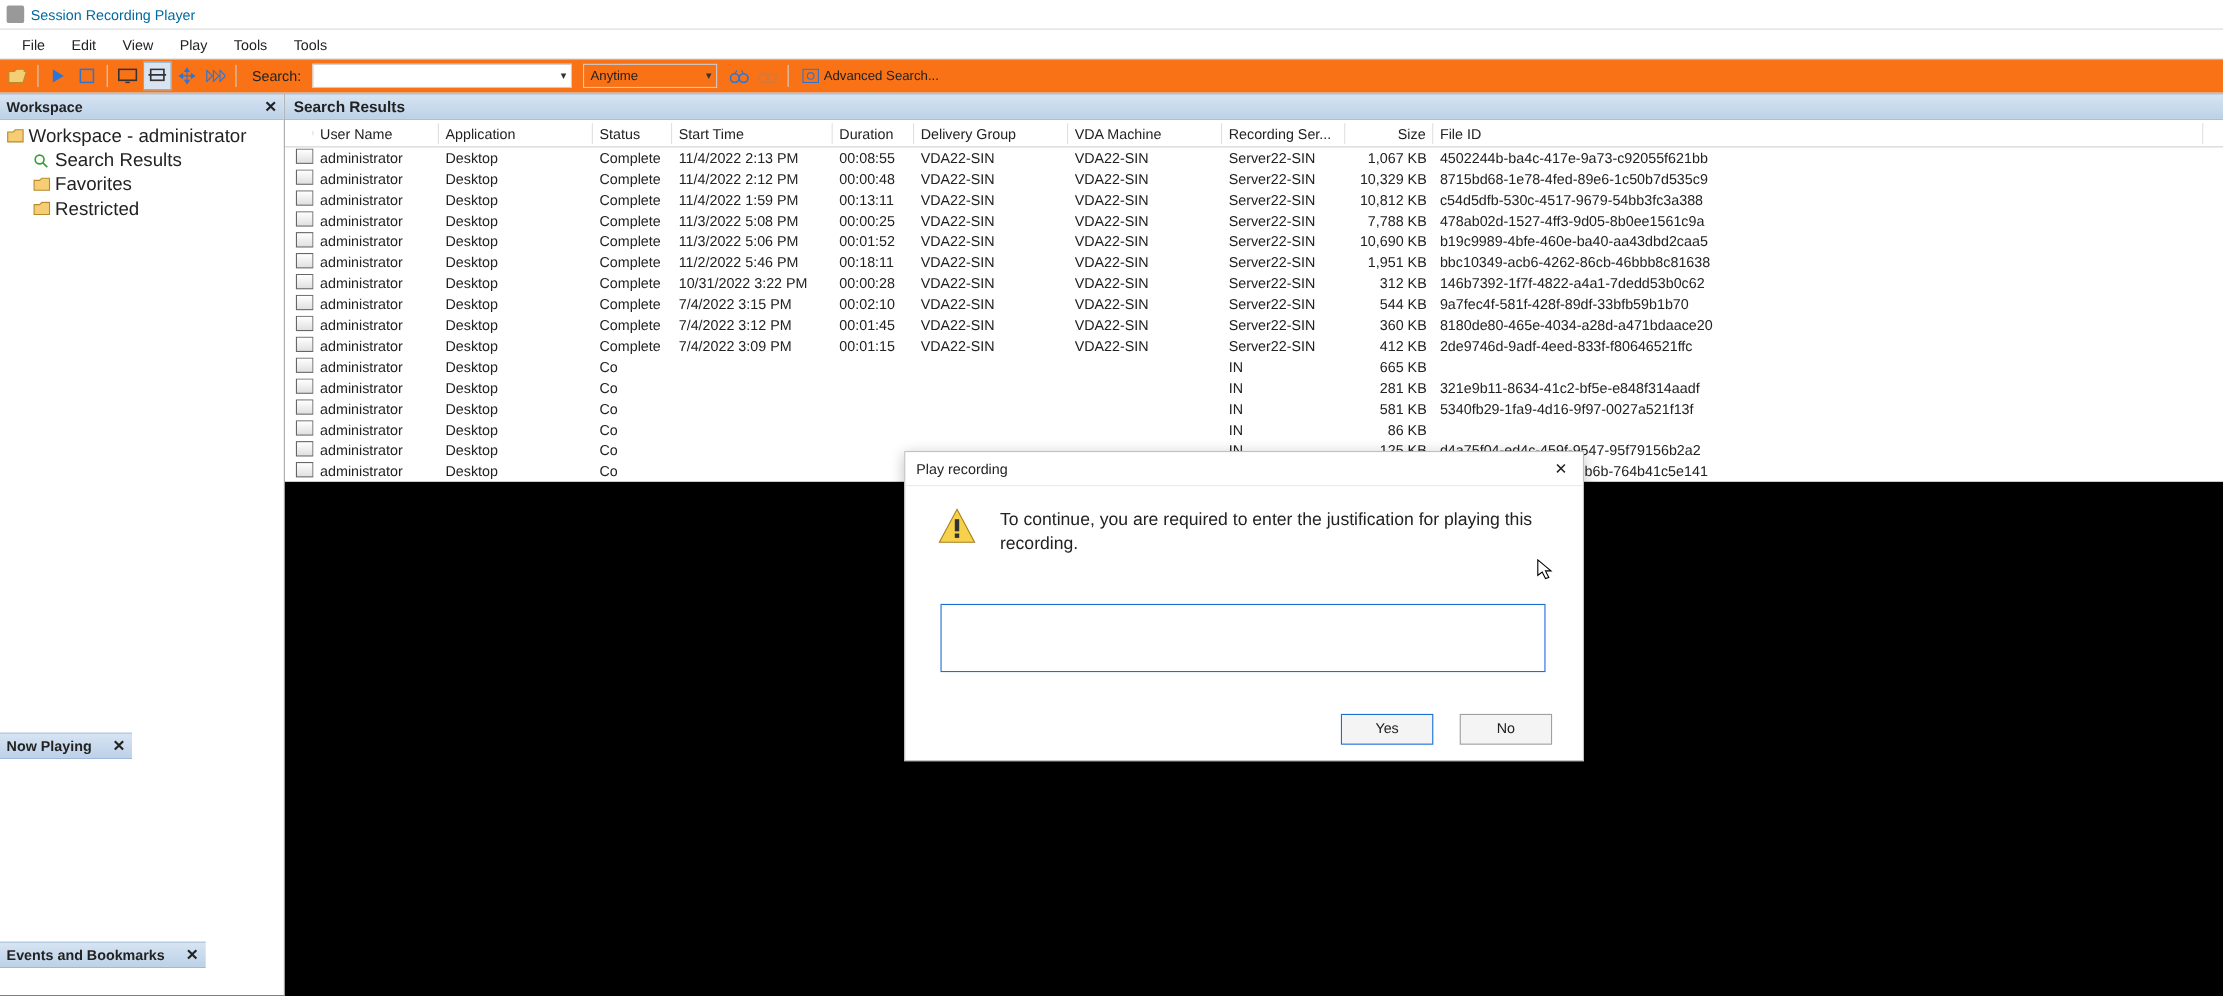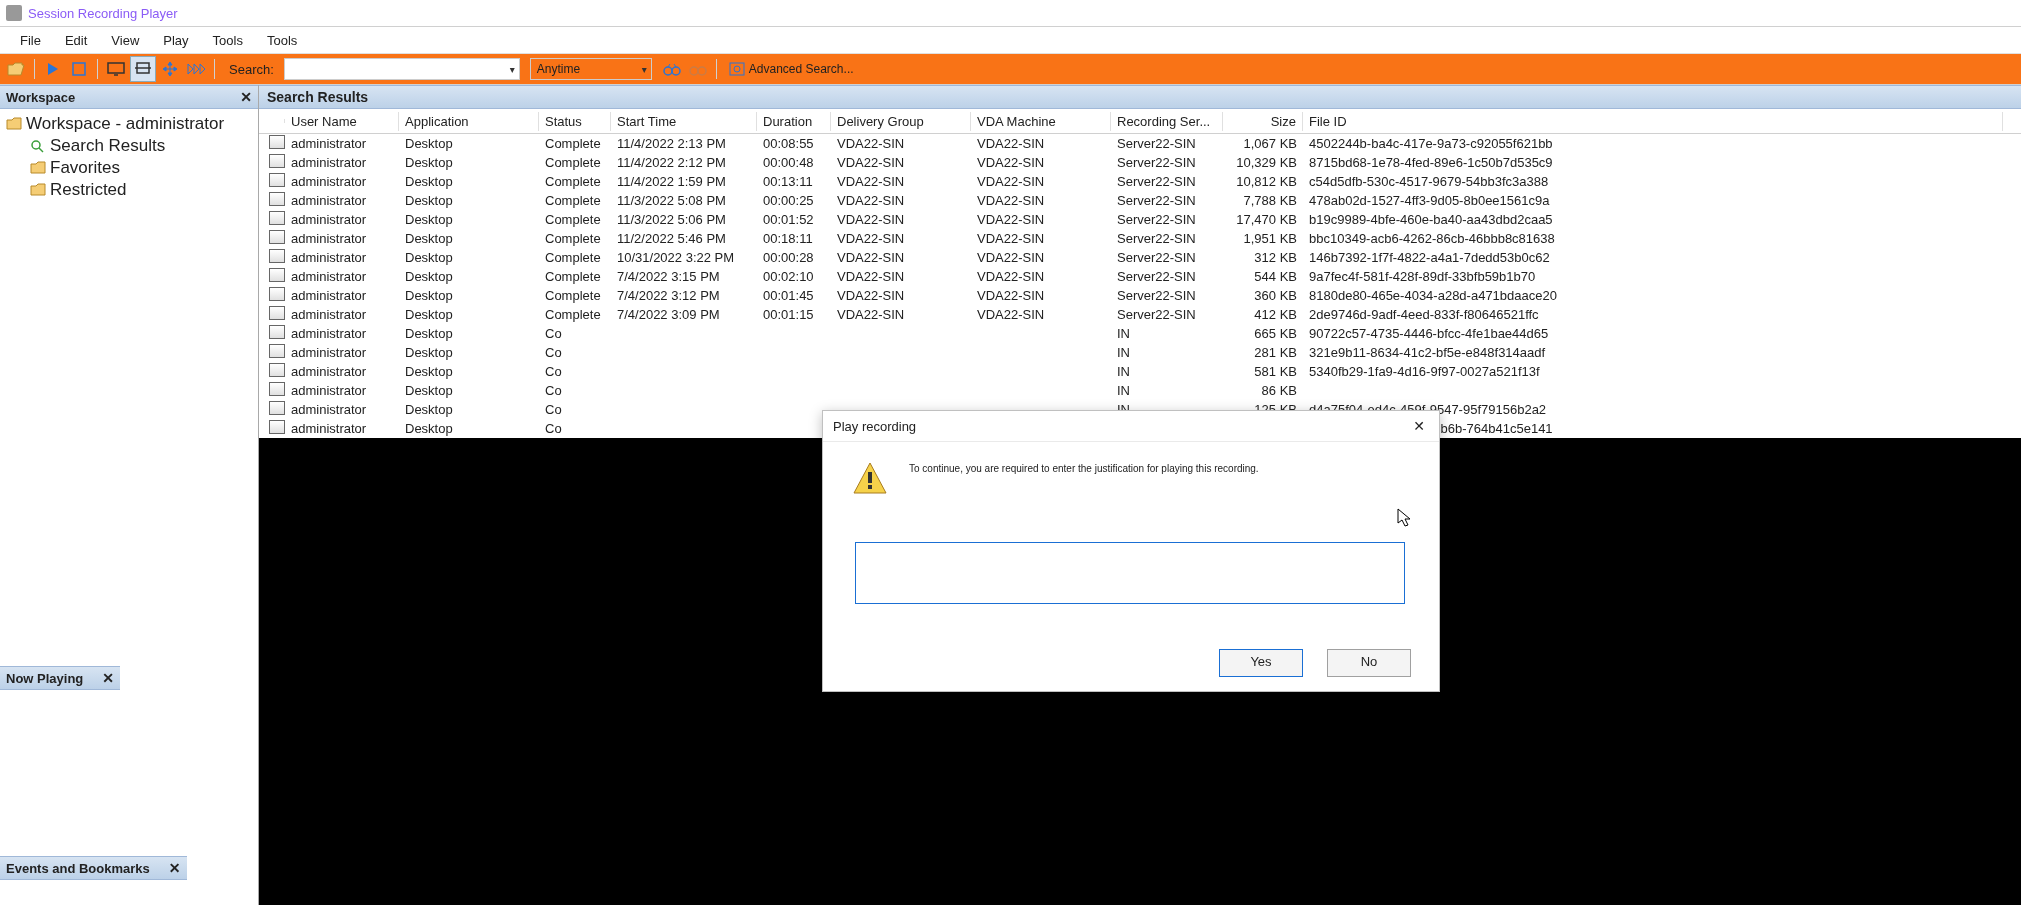--- a/index.html
+++ b/index.html
@@ -19,21 +19,21 @@
   border-bottom: 2px solid #000;
 }
 .titlebar {
   height: 26px;
   background: #fff;
   border-bottom: 1px solid #d0d0d0;
   display: flex;
   align-items: center;
   padding: 0 6px;
   font-size: 13px;
-  color: #8b5cf6;
+  color: #0369a1;
 }
 .titlebar .app-icon {
   width: 16px; height: 16px;
   margin-right: 6px;
   display: inline-block;
   background: #999;
   border-radius: 2px;
   position: relative;
 }
 .menubar {
@@ -249,21 +249,21 @@
 .dialog-msg-row {
   display:flex;
   gap:20px;
   align-items:flex-start;
 }
 .warn-icon {
   width:38px;height:38px;
   flex-shrink:0;
 }
 .dialog-msg {
-  font-size:10px;
+  font-size:16px;
   line-height:1.35;
   padding-top:2px;
 }
 .dialog-input {
   margin-top:44px;
   margin-left:4px;
   width: 540px;
   height:52px;
   border:1px solid #1a6fd4;
   outline:none;
@@ -525,21 +525,21 @@
             <div class="table-row">
               <div class="td"><span class="rec-icon"></span></div>
               <div class="td">administrator</div>
               <div class="td">Desktop</div>
               <div class="td">Complete</div>
               <div class="td">11/3/2022 5:06 PM</div>
               <div class="td">00:01:52</div>
               <div class="td">VDA22-SIN</div>
               <div class="td">VDA22-SIN</div>
               <div class="td">Server22-SIN</div>
-              <div class="td right">17,470 KB</div>
+              <div class="td right">10,690 KB</div>
               <div class="td">b19c9989-4bfe-460e-ba40-aa43dbd2caa5</div>
             </div>
             <div class="table-row">
               <div class="td"><span class="rec-icon"></span></div>
               <div class="td">administrator</div>
               <div class="td">Desktop</div>
               <div class="td">Complete</div>
               <div class="td">11/2/2022 5:46 PM</div>
               <div class="td">00:18:11</div>
               <div class="td">VDA22-SIN</div>
@@ -604,21 +604,20 @@
               <div class="td"><span class="rec-icon"></span></div>
               <div class="td">administrator</div>
               <div class="td">Desktop</div>
               <div class="td">Co</div>
               <div class="td"></div>
               <div class="td"></div>
               <div class="td"></div>
               <div class="td"></div>
               <div class="td">IN</div>
               <div class="td right">665 KB</div>
-              <div class="td">90722c57-4735-4446-bfcc-4fe1bae44d65</div>
             </div>
             <div class="table-row">
               <div class="td"><span class="rec-icon"></span></div>
               <div class="td">administrator</div>
               <div class="td">Desktop</div>
               <div class="td">Co</div>
               <div class="td"></div>
               <div class="td"></div>
               <div class="td"></div>
               <div class="td"></div>

